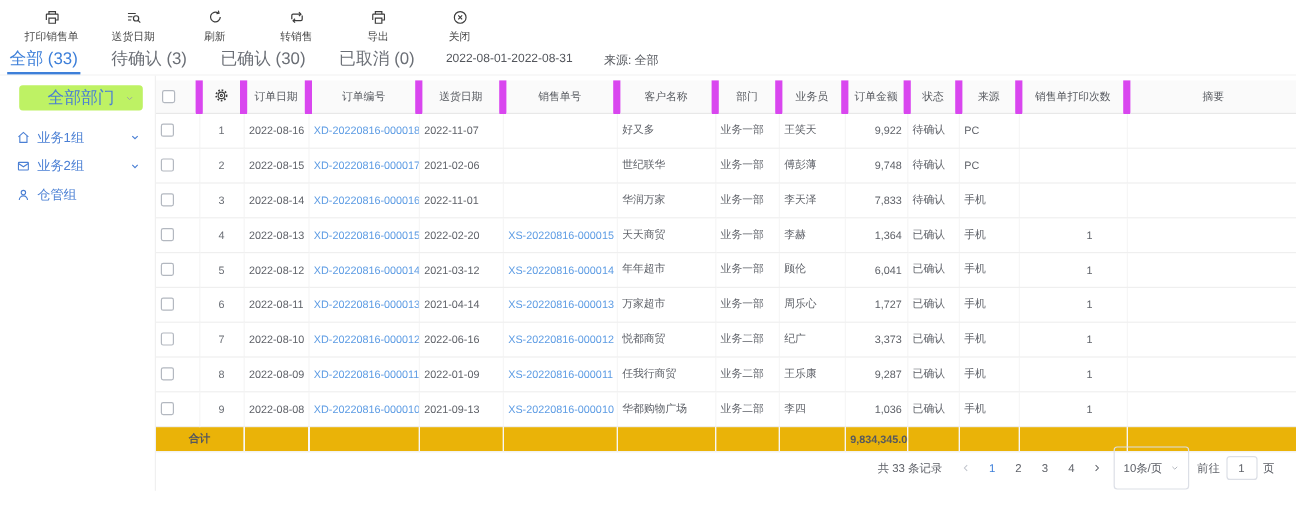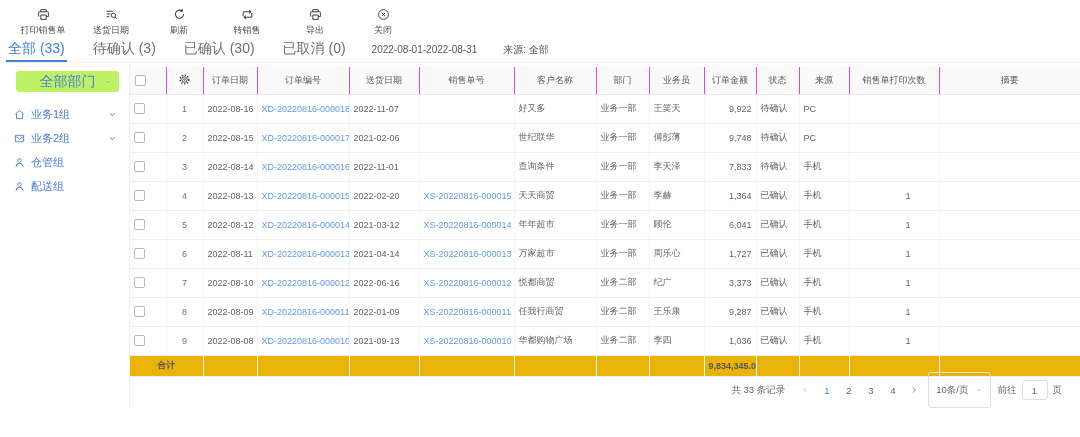--- a/index.html
+++ b/index.html
@@ -34,21 +34,21 @@
     font-size:14px;cursor:pointer;position:relative;}
   .dept-pill .pill-caret{position:absolute;right:7px;top:7px;color:#9aa0a8;}
   .side-item{height:24px;display:flex;align-items:center;gap:6px;padding:0 12px 0 14px;
     color:var(--side-blue);font-size:11px;cursor:pointer;white-space:nowrap;}
   .side-item .sicon{width:11px;height:11px;flex:none;}
   .side-item .caret{margin-left:auto;width:9px;height:9px;}
   
   .content{flex:1;display:flex;flex-direction:column;min-width:0;}
   table{border-collapse:collapse;table-layout:fixed;width:950px;margin-top:4px;}
   th{height:27px;background:#fafafa;font-weight:normal;color:#55585e;
-     border-bottom:1px solid var(--border2);border-right:1px solid #d946ef;
+     border-bottom:1px solid var(--border2);border-right:6px solid #d946ef;
      text-align:center;white-space:nowrap;overflow:hidden;padding:0 3px;}
   td{height:29px;border-bottom:1px solid var(--border);border-right:1px solid #f6f6f6;
      padding:0 4px;white-space:nowrap;overflow:hidden;color:#5f6269;}
   th:last-child,td:last-child{border-right:none;}
   td.c-num{text-align:center;color:#6b6f76;}
   td.ta-r{text-align:right;}
   td.c-count{text-align:right;padding-right:28px;}
   tr.total-row td{height:21px;background:#eab308;border-bottom:1px solid var(--border);color:#55585e;font-weight:bold;}
   tr.total-row td.t-label{text-align:center;}
   a.cell-link{color:var(--link);text-decoration:none;cursor:pointer;}
@@ -190,29 +190,20 @@
       </span>
     </div>
     <div class="side-item">
       <span class="sicon">
         <svg viewBox="0 0 24 24" fill="none" stroke="currentColor" stroke-width="2">
             <circle cx="12" cy="7.5" r="4"></circle>
             <path d="M4.5 21a7.5 7.5 0 0 1 15 0"></path>
           </svg>
       </span>
       <span>仓管组</span>
-    </div>
-    <div class="side-item">
-      <span class="sicon">
-        <svg viewBox="0 0 24 24" fill="none" stroke="currentColor" stroke-width="2">
-            <circle cx="12" cy="7.5" r="4"></circle>
-            <path d="M4.5 21a7.5 7.5 0 0 1 15 0"></path>
-          </svg>
-      </span>
-      <span>配送组</span>
     </div>
   </div>
 
   <div class="content">
     <table>
       <colgroup>
         <col style="width:36px">
           <col style="width:37px">
           <col style="width:54px">
           <col style="width:92px">
@@ -288,21 +279,21 @@
     <td></td>
   </tr>
 
   <tr>
     <td style="text-align:left;"><span class="checkbox"></span></td>
     <td class="c-num">3</td>
     <td>2022-08-14</td>
     <td><a class="cell-link">XD-20220816-000016</a></td>
     <td>2022-11-01</td>
     <td><a class="cell-link"></a></td>
-    <td>查询条件</td>
+    <td>华润万家</td>
     <td>业务一部</td>
     <td>李天泽</td>
     <td class="ta-r">7,833</td>
     <td>待确认</td>
     <td>手机</td>
     <td class="c-count"></td>
     <td></td>
   </tr>
 
   <tr>

